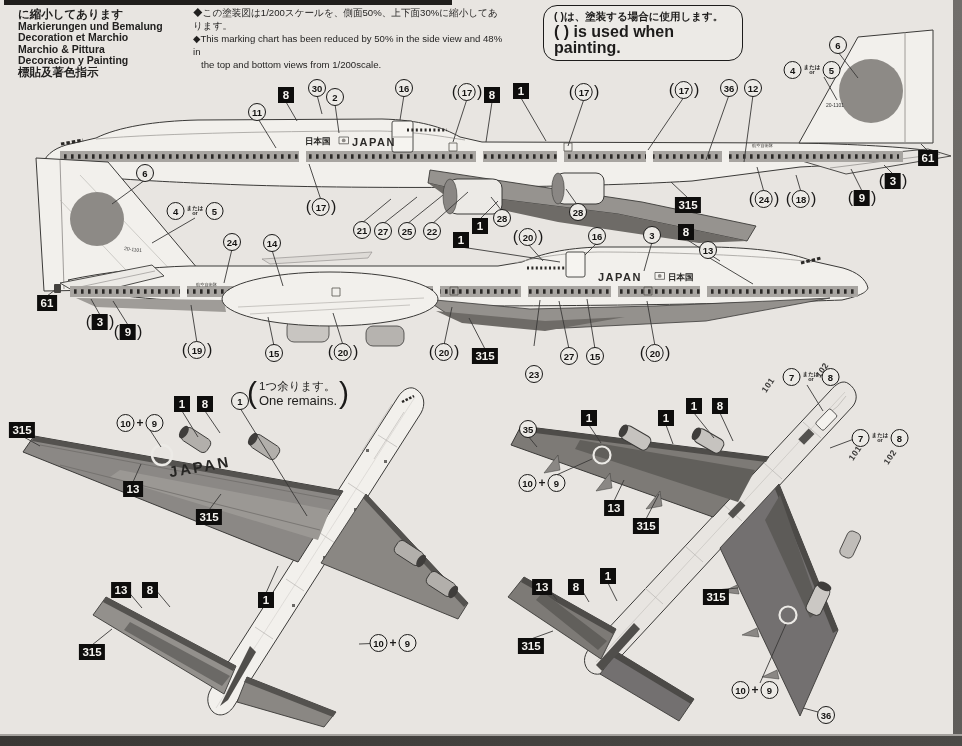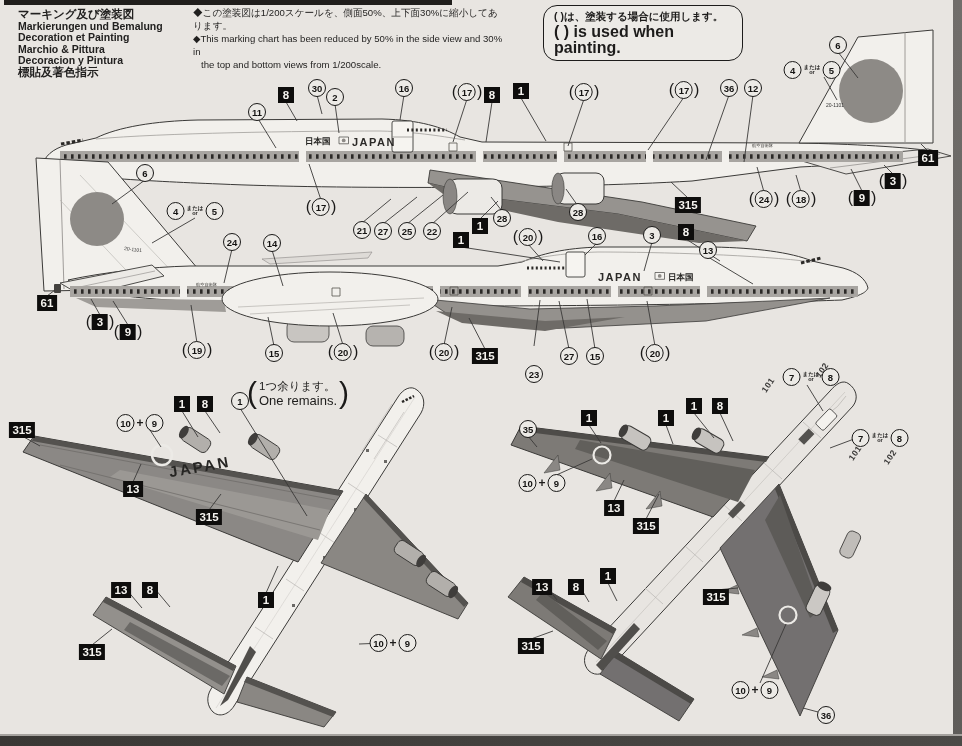--- a/index.html
+++ b/index.html
@@ -43,32 +43,32 @@
 
 <div class="page">
 
   <div class="abs edge-top"></div>
   <div class="abs edge-right"></div>
   <div class="abs edge-bottom-line"></div>
   <div class="abs edge-bottom"></div>
 
   <div class="abs" style="left:18px;top:6px;">
     <div class="subs" style="margin-top:3px;">
-      <div style="font-size:11.5px;">マーキング及び塗装図</div>
+      <div style="font-size:11.5px;">に縮小してあります</div>
       <div>Markierungen und Bemalung</div>
-      <div>Decoration et Painting</div>
+      <div>Decoration et Marchio</div>
       <div>Marchio &amp; Pittura</div>
-      <div>Decoracion y Pintura</div>
+      <div>Decoracion y Painting</div>
       <div style="font-size:11.5px;">標貼及著色指示</div>
     </div>
   </div>
 
   <div class="abs notes" style="left:193px;top:6px;">
     <div>◆この塗装図は1/200スケールを、側面50%、上下面30%に縮小してあります。</div>
-    <div>◆This marking chart has been reduced by 50% in the side view and 30% in</div>
+    <div>◆This marking chart has been reduced by 50% in the side view and 48% in</div>
     <div style="padding-left:8px;">the top and bottom views from 1/200scale.</div>
   </div>
 
   <div class="abs legend-box" style="left:543px;top:5px;width:176px;">
     <div class="jp">( )は、塗装する場合に使用します。</div>
     <div class="en">( ) is used when painting.</div>
   </div>
 
   <svg class="abs" style="left:0;top:0;" width="962" height="746" viewBox="0 0 962 746">
 

